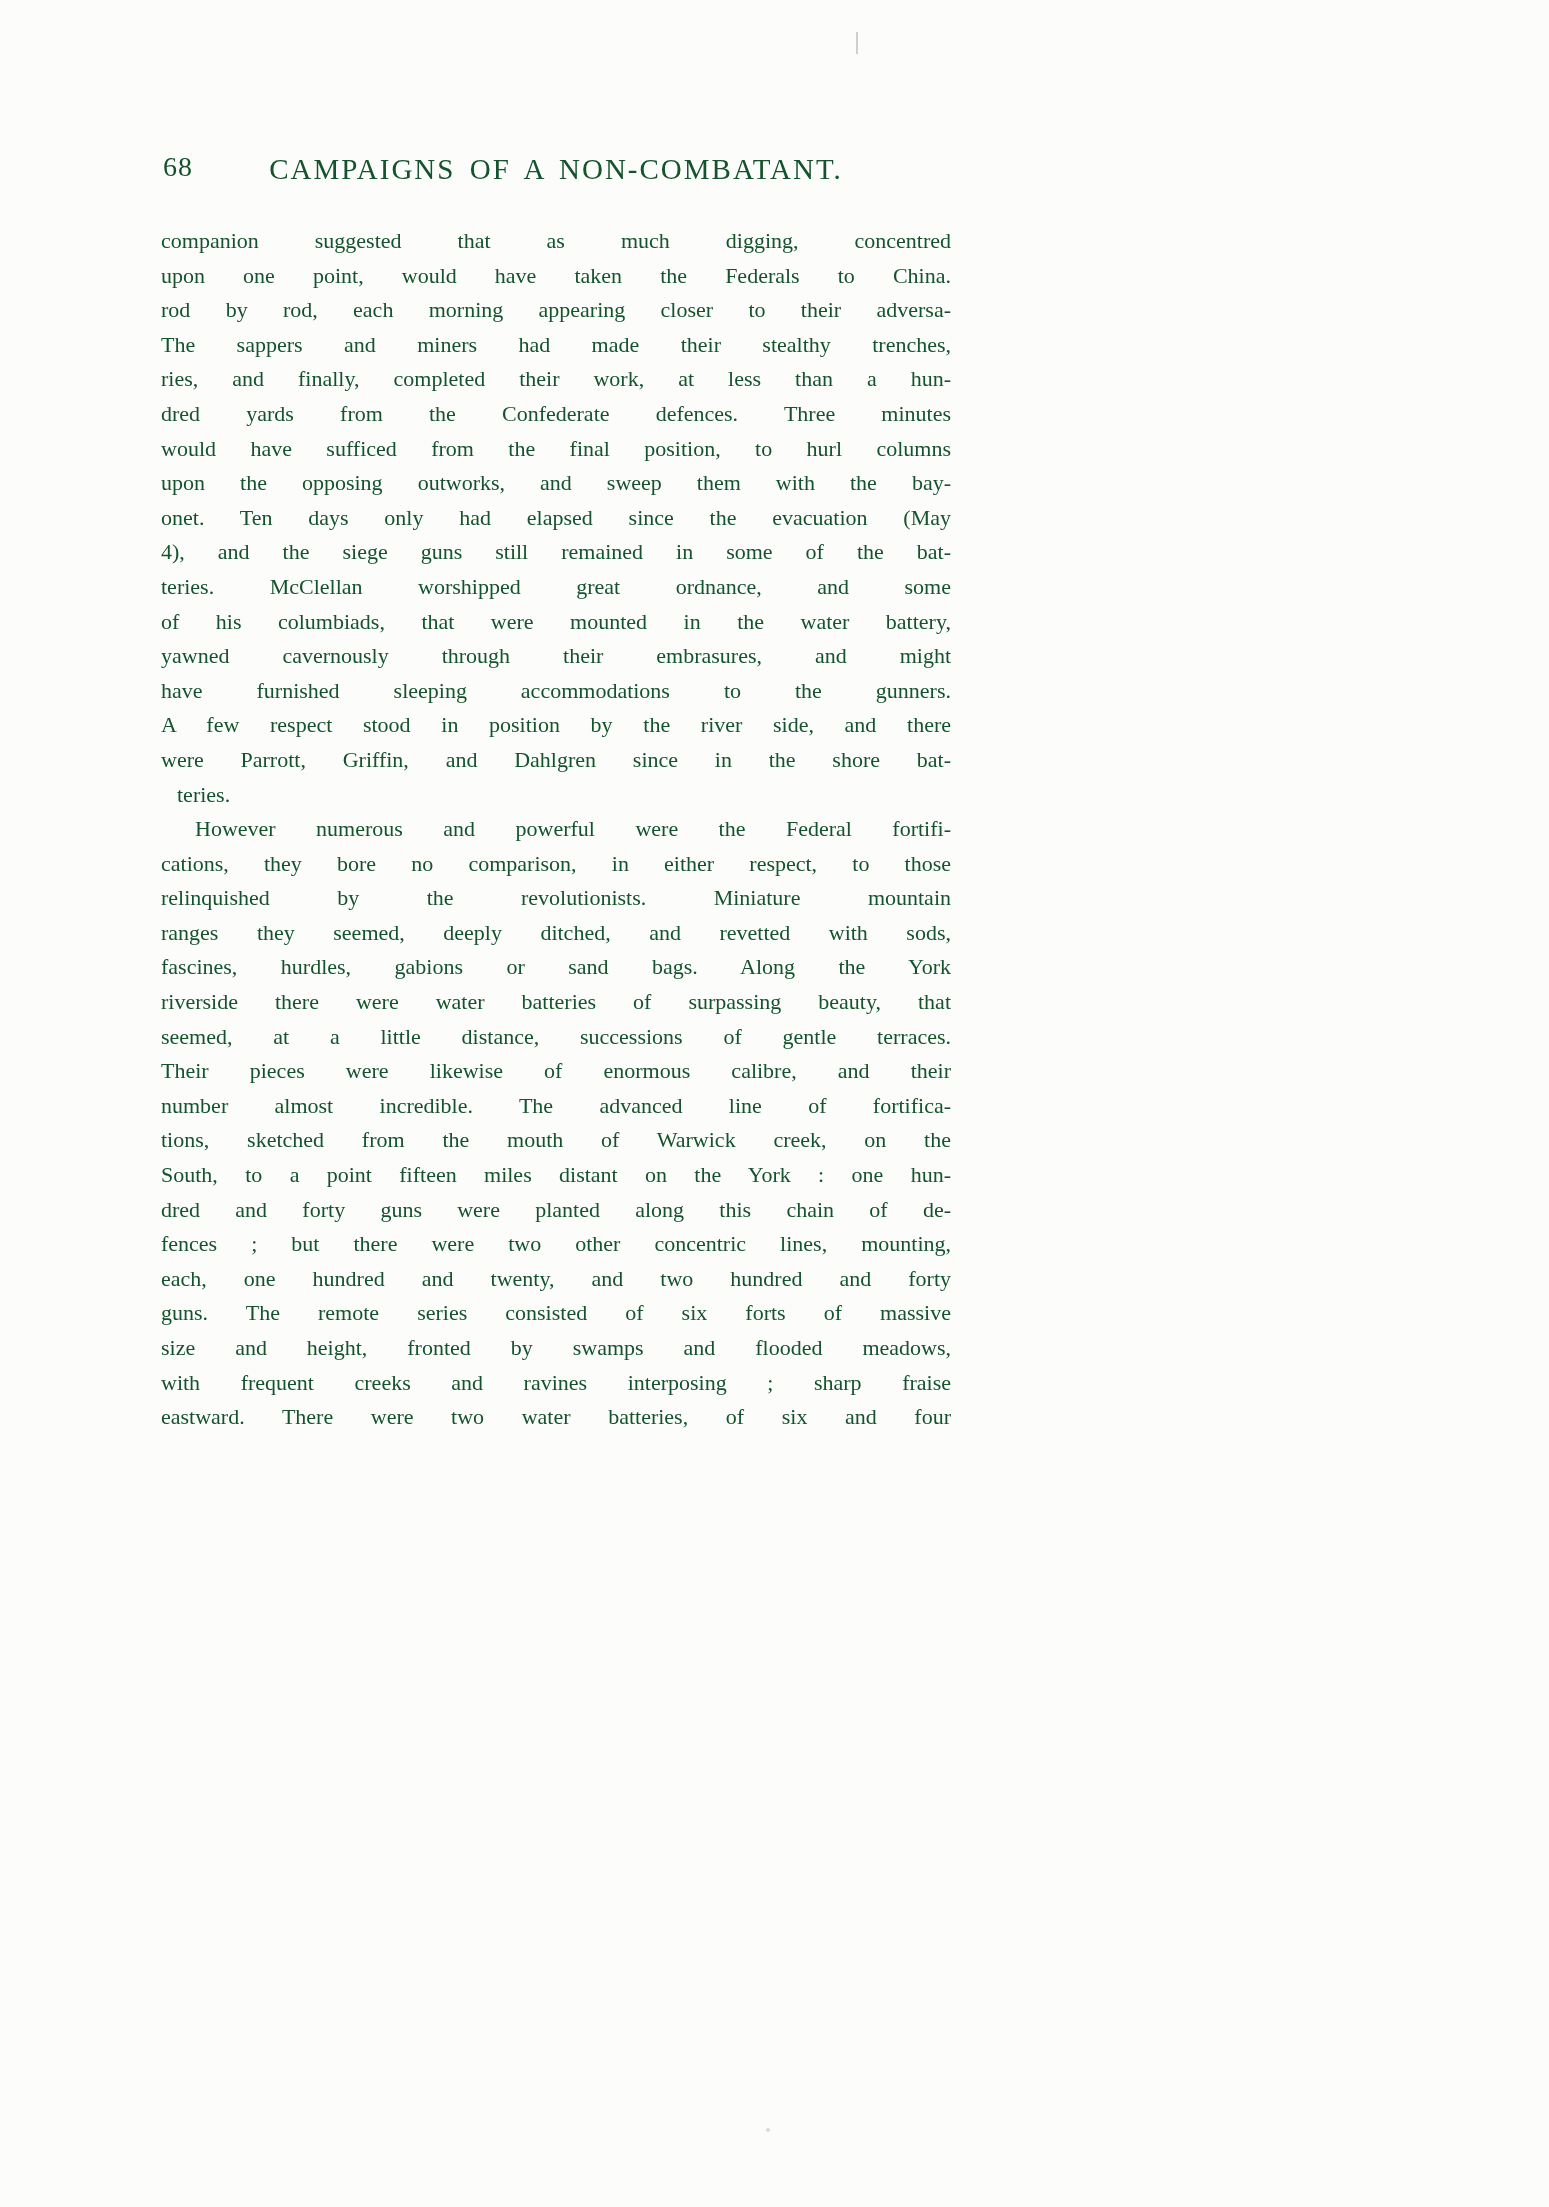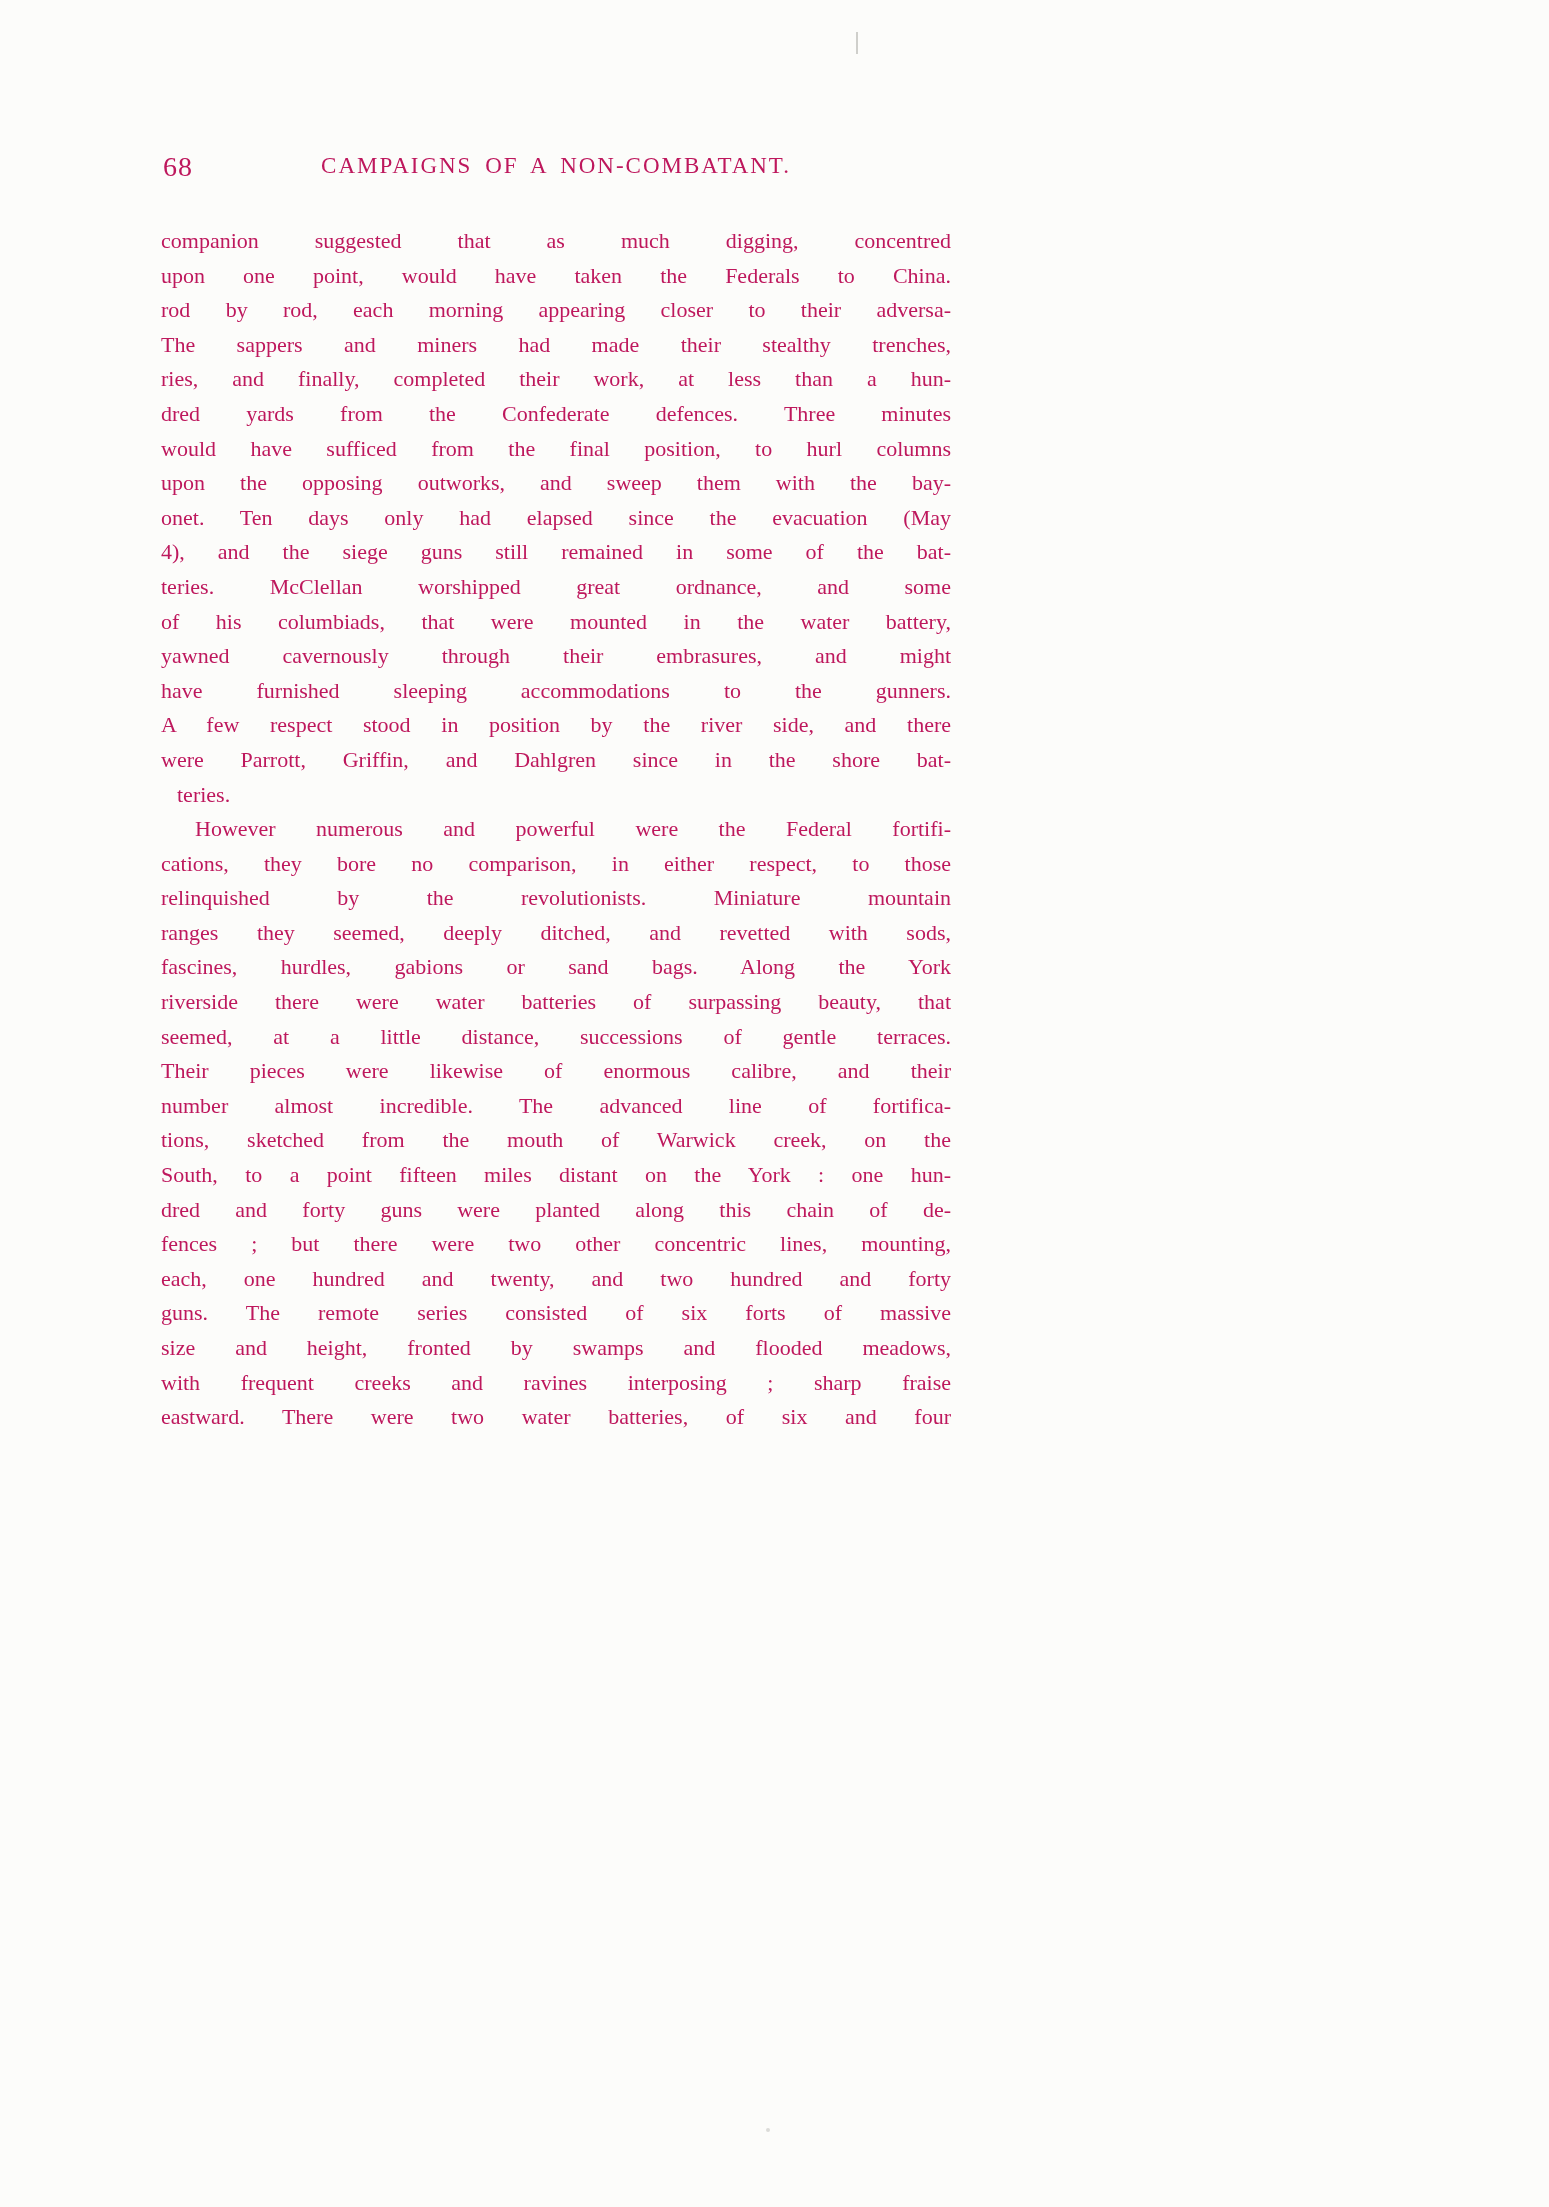--- a/index.html
+++ b/index.html
@@ -7,40 +7,40 @@
     padding: 0;
     background: #e8e8e4;
   }
   .page {
     position: relative;
     width: 1549px;
     height: 2207px;
     margin: 0 auto;
     background: #fcfcfa;
     font-family: "Liberation Serif", serif;
-    color: #be185d;
+    color: #14532d;
     overflow: hidden;
   }
   .header {
     position: absolute;
     left: 161px;
     top: 150px;
     width: 790px;
     text-align: center;
   }
   .page-num {
     position: absolute;
     left: 2px;
     top: 1px;
     font-size: 28px;
     letter-spacing: 1px;
   }
   .running-title {
     display: inline-block;
-    font-size: 23px;
+    font-size: 29px;
     letter-spacing: 2px;
     word-spacing: 5px;
     padding-top: 3px;
   }
   .body {
     position: absolute;
     left: 161px;
     top: 224px;
     width: 790px;
     font-size: 22px;

